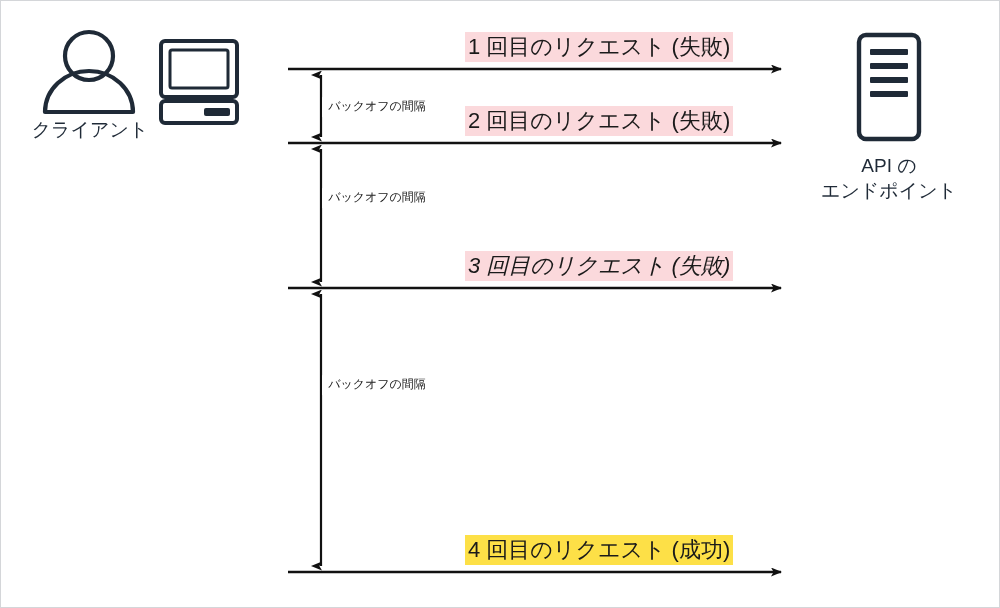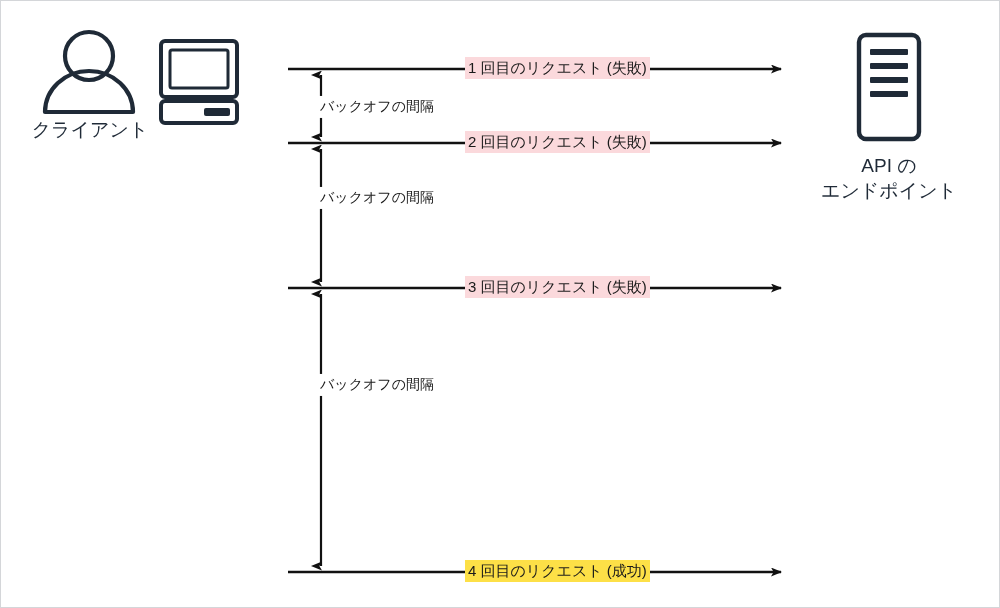--- a/index.html
+++ b/index.html
@@ -23,40 +23,38 @@
     position: absolute;
     left: 0;
     top: 0;
     width: 1000px;
     height: 608px;
   }
 
   
   .msg-label {
     position: absolute;
-    font-size: 15px;
+    font-size: 22px;
     line-height: 1.15;
     color: #1a1a1a;
     white-space: nowrap;
     padding: 2px 3px 3px 3px;
-    margin-top: 25px;
   }
   .msg-fail { background: #fbd9dc; }
   .msg-ok   { background: #fde047; }
 
   .backoff-label {
     position: absolute;
-    font-size: 14px;
+    font-size: 12px;
     line-height: 1.15;
     color: #1a1a1a;
     white-space: nowrap;
     background: #ffffff;
     padding: 3px 6px;
     transform: translate(-50%, -50%);
-    font-family: Liberation Mono, monospace;
   }
 
   .node-label {
     position: absolute;
     font-size: 19px;
     line-height: 1.32;
     color: #1f2a37;
     text-align: center;
     white-space: nowrap;
     transform: translateX(-50%);
@@ -121,21 +119,21 @@
       <rect x="869" y="62" width="38" height="6" rx="1" fill="#1f2a37"></rect>
       <rect x="869" y="76" width="38" height="6" rx="1" fill="#1f2a37"></rect>
       <rect x="869" y="90" width="38" height="6" rx="1" fill="#1f2a37"></rect>
     </g>
   </svg>
 
   <div class="msg-label msg-fail" style="left:464px; top:31px;">1 回目のリクエスト (失敗)</div>
 
   <div class="msg-label msg-fail" style="left:464px; top:105px;">2 回目のリクエスト (失敗)</div>
 
-  <div class="msg-label msg-fail" style="left:464px; top:250px;">3 回目のリクエスト (失敗)</div>
+  <div class="msg-label msg-fail" style="left:464px; top:250px;font-style:italic;">3 回目のリクエスト (失敗)</div>
 
   <div class="msg-label msg-ok" style="left:464px; top:534px;">4 回目のリクエスト (成功)</div>
 
   <div class="backoff-label" style="left:376px; top:106px;">バックオフの間隔</div>
 
   <div class="backoff-label" style="left:376px; top:197px;">バックオフの間隔</div>
 
   <div class="backoff-label" style="left:376px; top:384px;">バックオフの間隔</div>
 
   <div class="node-label" style="left:888px; top:152px;">

